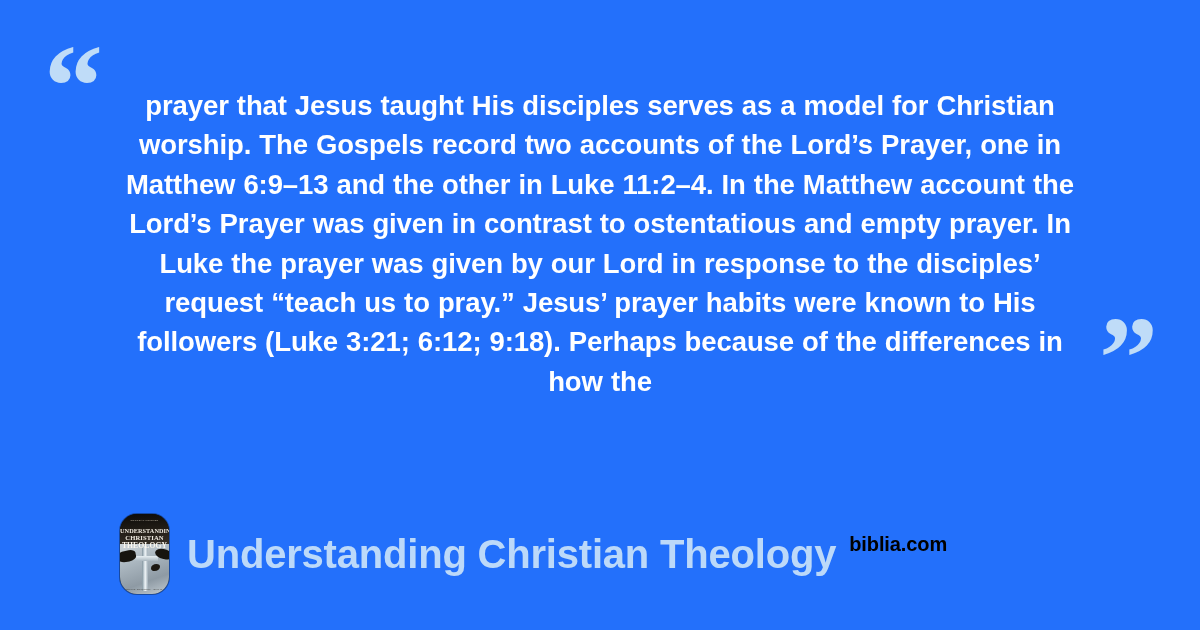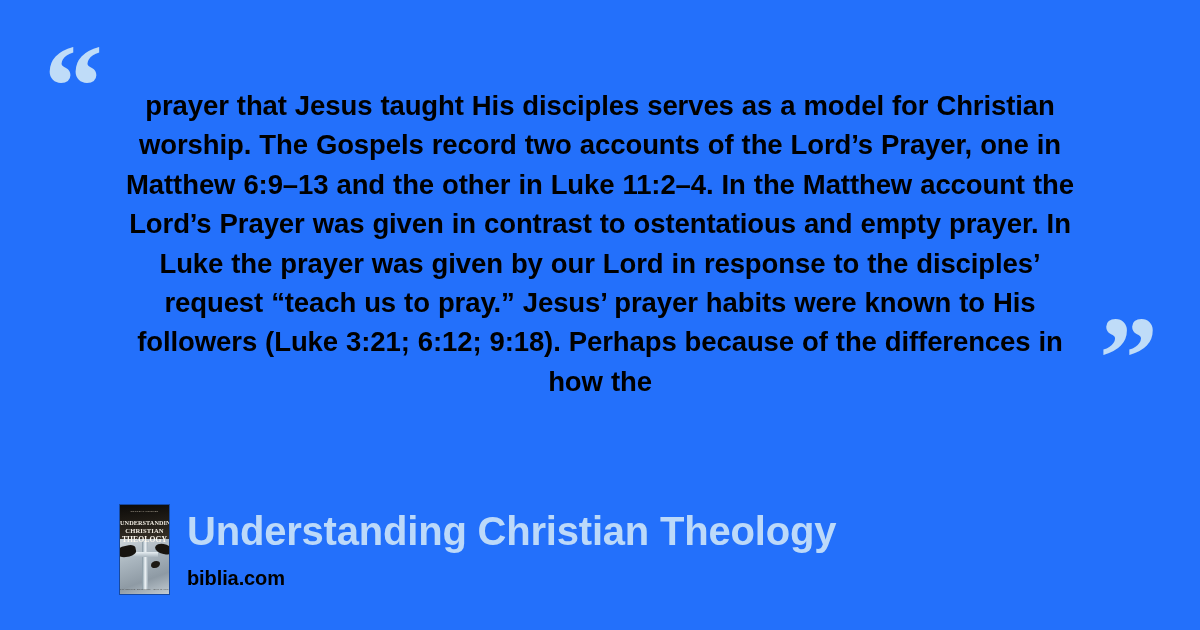--- a/index.html
+++ b/index.html
@@ -46,46 +46,47 @@
     right: 42px;
     top: 300px;
     font-size: 118px;
   }
   .quote-text {
     position: absolute;
     left: 118px;
     top: 86px;
     width: 964px;
     text-align: center;
-    color: #000000;
+    color: #ffffff;
     font-family: "Liberation Sans", sans-serif;
     font-weight: 700;
     font-size: 27.5px;
     line-height: 39.4px;
     letter-spacing: -0.1px;
     word-spacing: 0.5px;
   }
 
   
   .footer {
     position: absolute;
     left: 120px;
     bottom: 36px;
     display: flex;
     align-items: center;
     gap: 18px;
   }
   .book-cover {
     position: relative;
     width: 49px;
-    height: 89px;
+    height: 80px;
     flex: 0 0 auto;
     background: #11100e;
     overflow: hidden;
     box-shadow: 0 0 0 1px rgba(0,0,0,0.35);
+    border-radius: 17px;
   }
   .book-cover .cv-top {
     position: absolute;
     left: 0; top: 0;
     width: 100%;
     height: 41%;
     background: linear-gradient(175deg, #0c0b09 0%, #241f18 55%, #3a332a 100%);
   }
   .book-cover .cv-bot {
     position: absolute;
@@ -162,21 +163,21 @@
     text-align: center;
     color: #2d2a25;
     font-family: "Liberation Serif", serif;
     font-size: 2.8px;
     line-height: 1;
     white-space: nowrap;
   }
 
   .footer-text {
     display: flex;
-    flex-direction: column;
+    flex-direction: row;
     justify-content: center;
     gap: 13px;
   }
   .footer-title {
     color: #bcd9f9;
     font-family: "Liberation Sans", sans-serif;
     font-weight: 700;
     font-size: 40px;
     line-height: 44px;
     letter-spacing: -0.2px;

